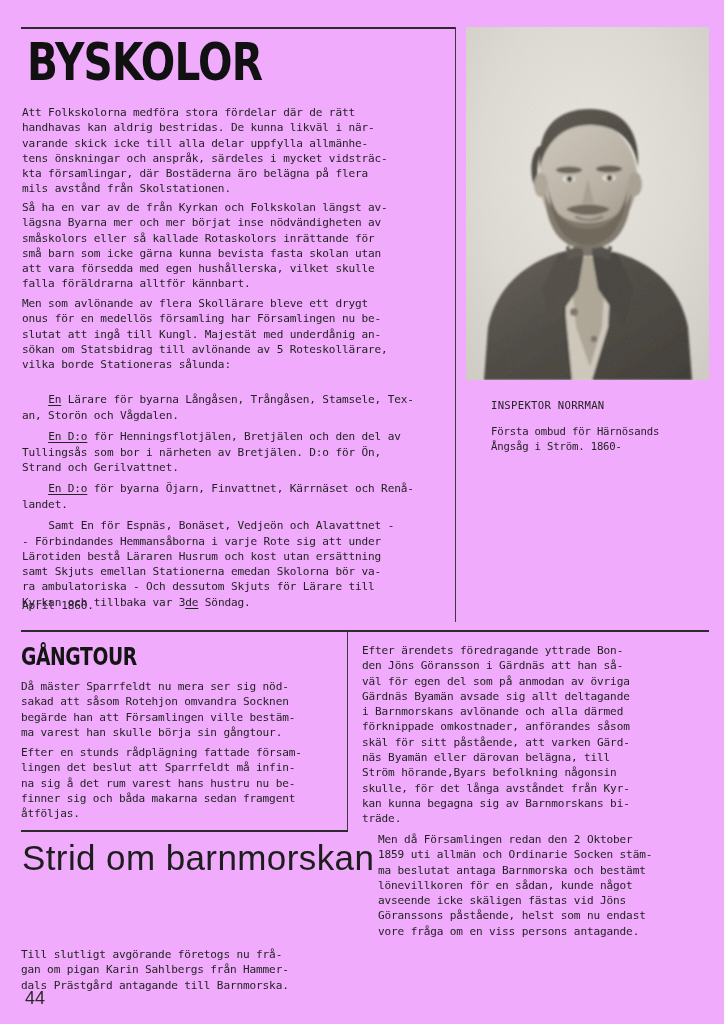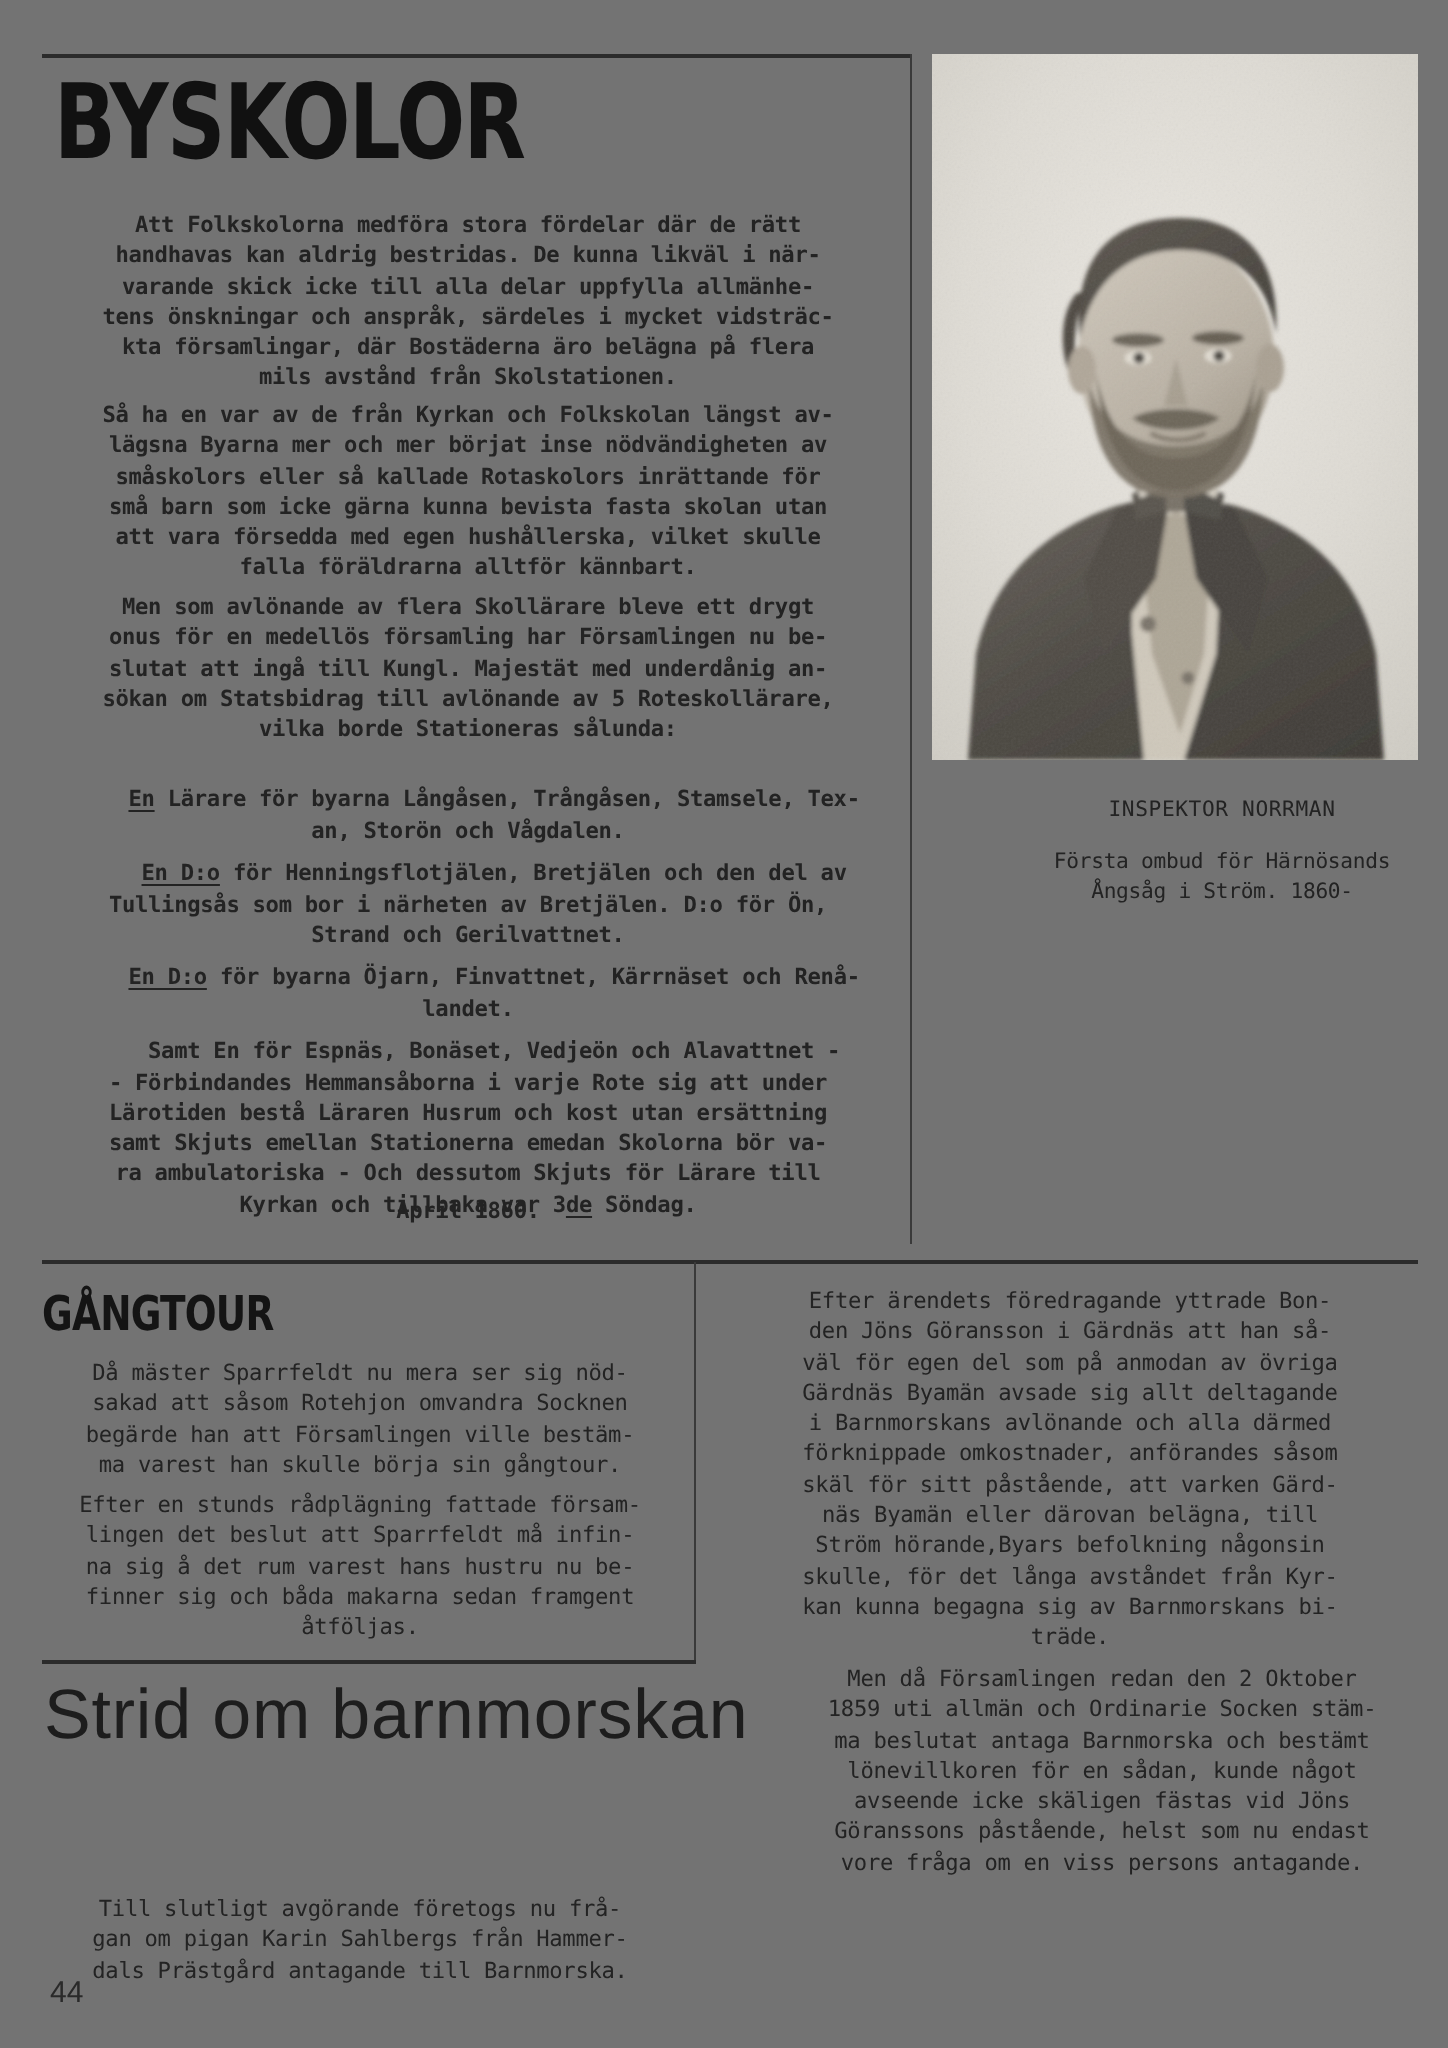--- a/index.html
+++ b/index.html
@@ -11,22 +11,21 @@
     width: 724px;
     height: 1024px;
     position: relative;
     font-family: "DejaVu Sans Mono", monospace;
     color: #1a1a1a;
     overflow: hidden;
   }
   .page {
     position: absolute;
     inset: 0;
-    background: #737373;
-    text-align: center;
+    background: #f0abfc;
   }
 
   
   .rule-top {
     position: absolute;
     left: 21px; top: 27px;
     width: 435px; height: 2px;
     background: #2b2b2b;
   }
   .rule-vert-upper {
@@ -96,21 +95,21 @@
   
   .tx {
     position: absolute;
     font-family: "DejaVu Sans Mono", monospace;
     font-size: 11.1px;
     line-height: 15.3px;
     color: #232323;
     white-space: pre-wrap;
     letter-spacing: -0.15px;
   }
-  .col-left-top { left: 22px; width: 424px; font-weight: bold; }
+  .col-left-top { left: 22px; width: 424px; }
   .col-caption  { left: 466px; width: 240px; font-size: 10.6px; line-height: 15px; margin-left: 25px; }
   .col-lower-l  { left: 21px; width: 318px; }
   .col-lower-r  { left: 362px; width: 346px; }
 
   .caption-name { letter-spacing: 0.3px; }
 
   u.ul { text-decoration: underline; text-underline-offset: 2px; }
 
   
   .photo {
@@ -120,21 +119,21 @@
     overflow: hidden;
     background: #d8d5cf;
   }
   .photo svg { display: block; width: 100%; height: 100%; }
 
   
   .pageno {
     position: absolute;
     left: 25px; top: 988px;
     font-family: "Liberation Sans", sans-serif;
-    font-size: 15px;
+    font-size: 18px;
     font-weight: 400;
     color: #2a2a2a;
   }
 </style>
 </head>
 <body>
 
 <div class="page">
 
   <div class="rule-top"></div>

